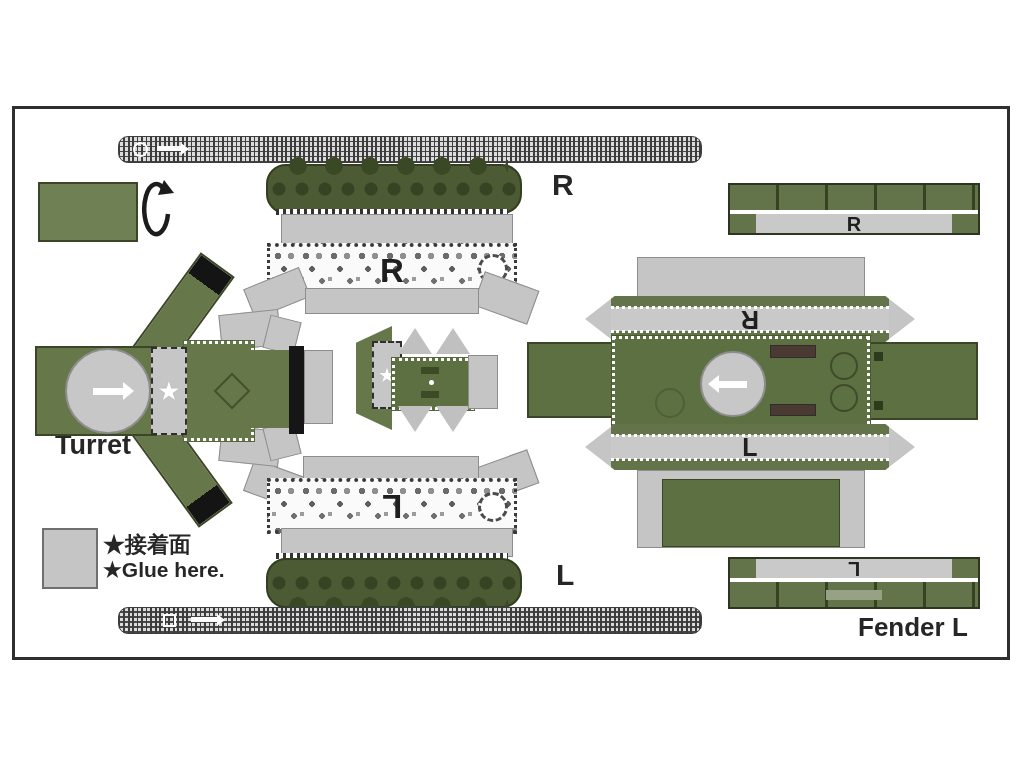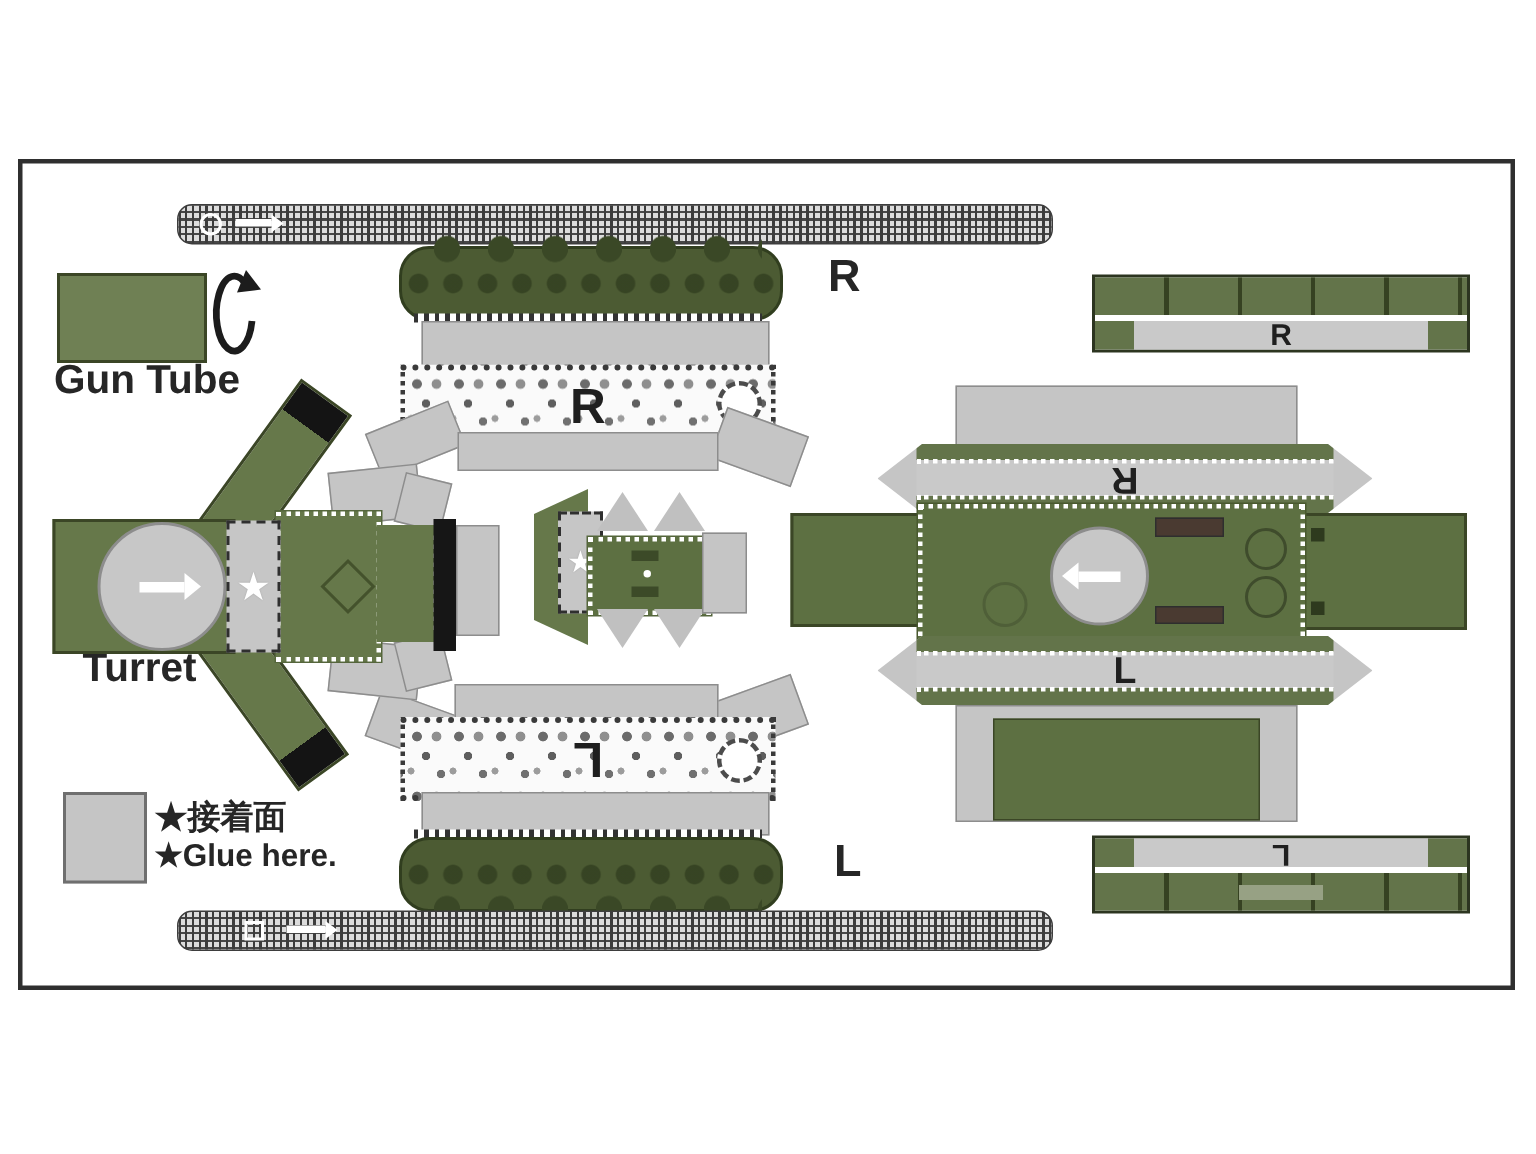--- a/index.html
+++ b/index.html
@@ -101,21 +101,20 @@
   <div class="abs track-strip" style="left:118px;top:136px;width:582px;">
     <div class="abs ring" style="left:14px;top:5px;"></div>
     <div class="abs arr small right" style="left:38px;top:9px;width:24px;"></div>
   </div>
 
   <div class="abs olive" style="left:38px;top:182px;width:96px;height:56px;background:#6f8054;"></div>
   <svg class="abs" style="left:138px;top:180px;" width="38" height="64" viewBox="0 0 38 64">
     <path d="M26 10 A 12 25 0 1 0 30 34" fill="none" stroke="#1c1c1c" stroke-width="4.5"></path>
     <polygon points="26,0 36,13 20,15" fill="#1c1c1c"></polygon>
   </svg>
-  <div class="abs label" style="left:36px;top:238px;font-size:27px;">Gun Tube</div>
 
   <div class="abs susp wheels-top" style="left:266px;top:164px;width:252px;height:46px;"></div>
   <div class="abs toothline" style="left:276px;top:209px;width:232px;"></div>
   <div class="abs grayp" style="left:281px;top:214px;width:230px;height:28px;"></div>
   <div class="abs track-band" style="left:267px;top:243px;width:244px;height:47px;">
     <span class="band-letter">R</span>
     <div class="abs sprocket" style="right:6px;top:7px;"></div>
   </div>
   <div class="abs grayp" style="left:247px;top:277px;width:58px;height:30px;transform:rotate(-22deg);"></div>
   <div class="abs grayp" style="left:477px;top:280px;width:56px;height:34px;transform:rotate(20deg);"></div>
@@ -213,20 +212,21 @@
 
   <div class="abs fender" style="left:728px;top:557px;width:248px;height:48px;">
     <div class="gray-mid" style="height:19px;">
       <span class="fender-letter rot180">L</span>
     </div>
     <div class="dotline"></div>
     <div class="seg-olive" style="height:25px;position:relative;">
       <div class="abs" style="left:96px;top:8px;width:56px;height:10px;background:#97a184;"></div>
     </div>
   </div>
+  <div class="abs label" style="left:858px;top:612px;font-size:26px;">Fender L</div>
 
   <div class="abs grayp" style="left:42px;top:528px;width:52px;height:57px;border:2px solid #6f6f6f;"></div>
   <div class="abs label" style="left:103px;top:530px;font-size:22px;">★接着面</div>
   <div class="abs label" style="left:103px;top:558px;font-size:21px;">★Glue here.</div>
 
   <div class="abs track-strip" style="left:118px;top:607px;width:582px;">
     <div class="abs sq" style="left:44px;top:6px;"></div>
     <div class="abs arr small right" style="left:72px;top:9px;width:26px;"></div>
   </div>
 </div>

